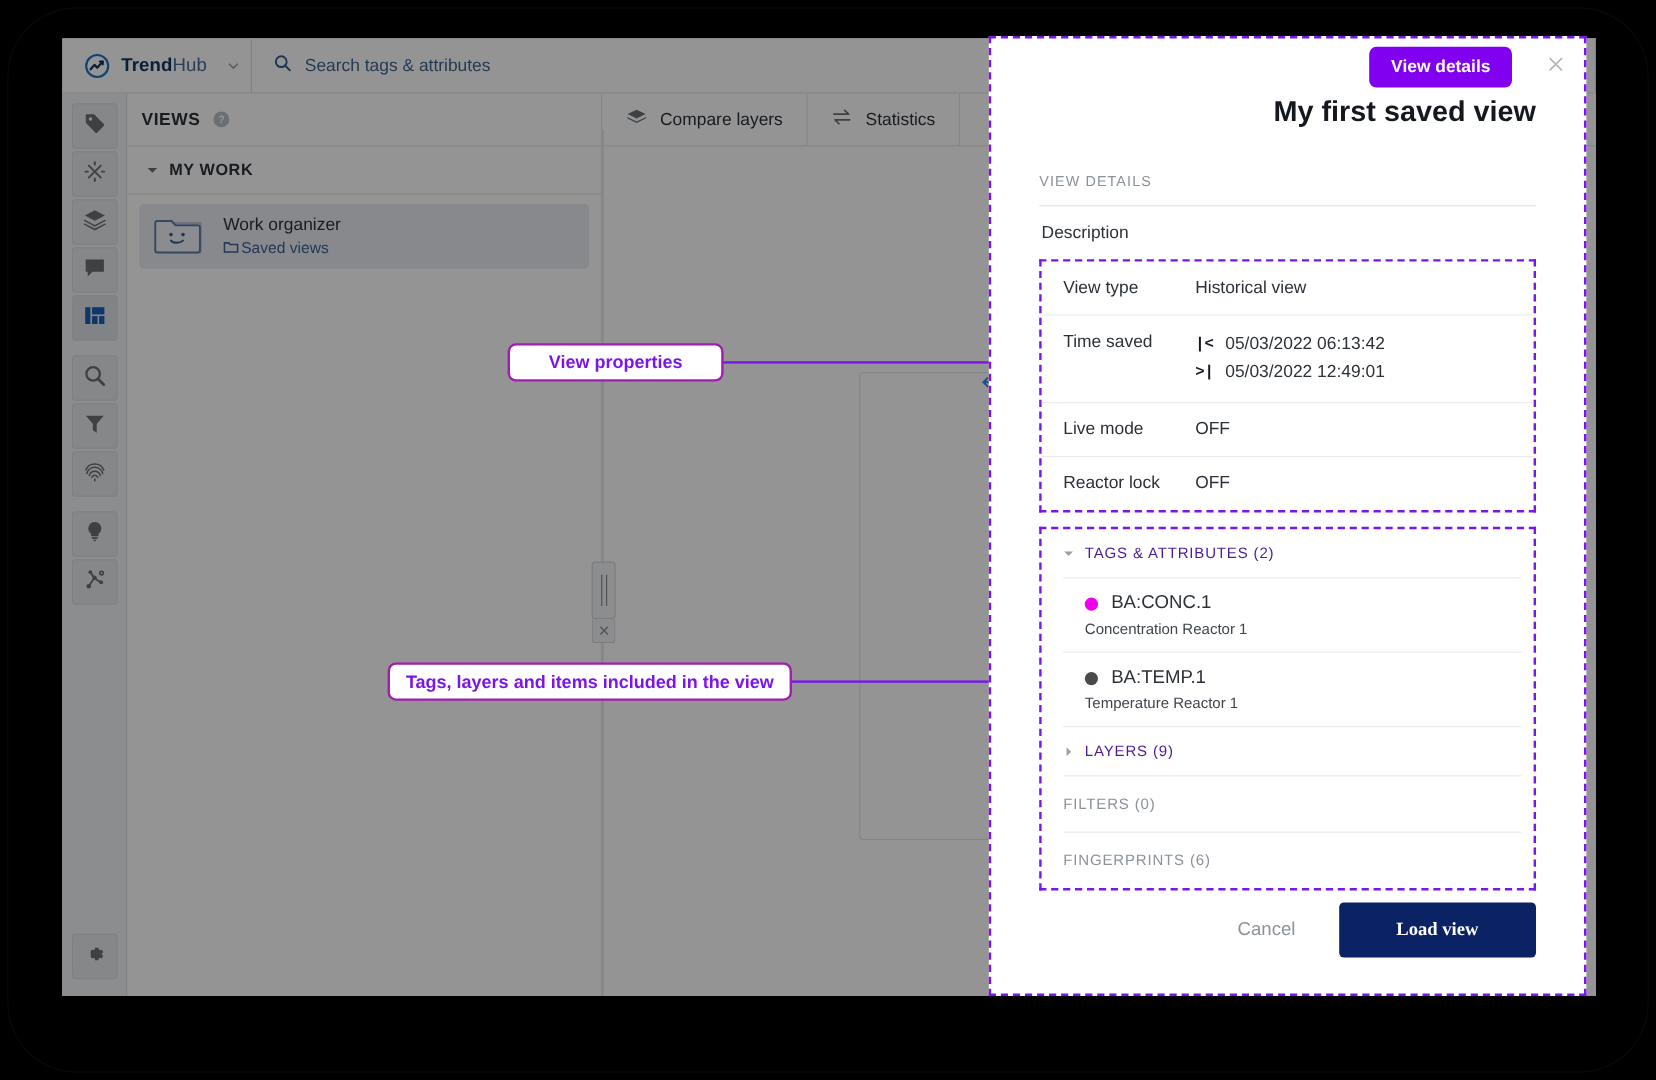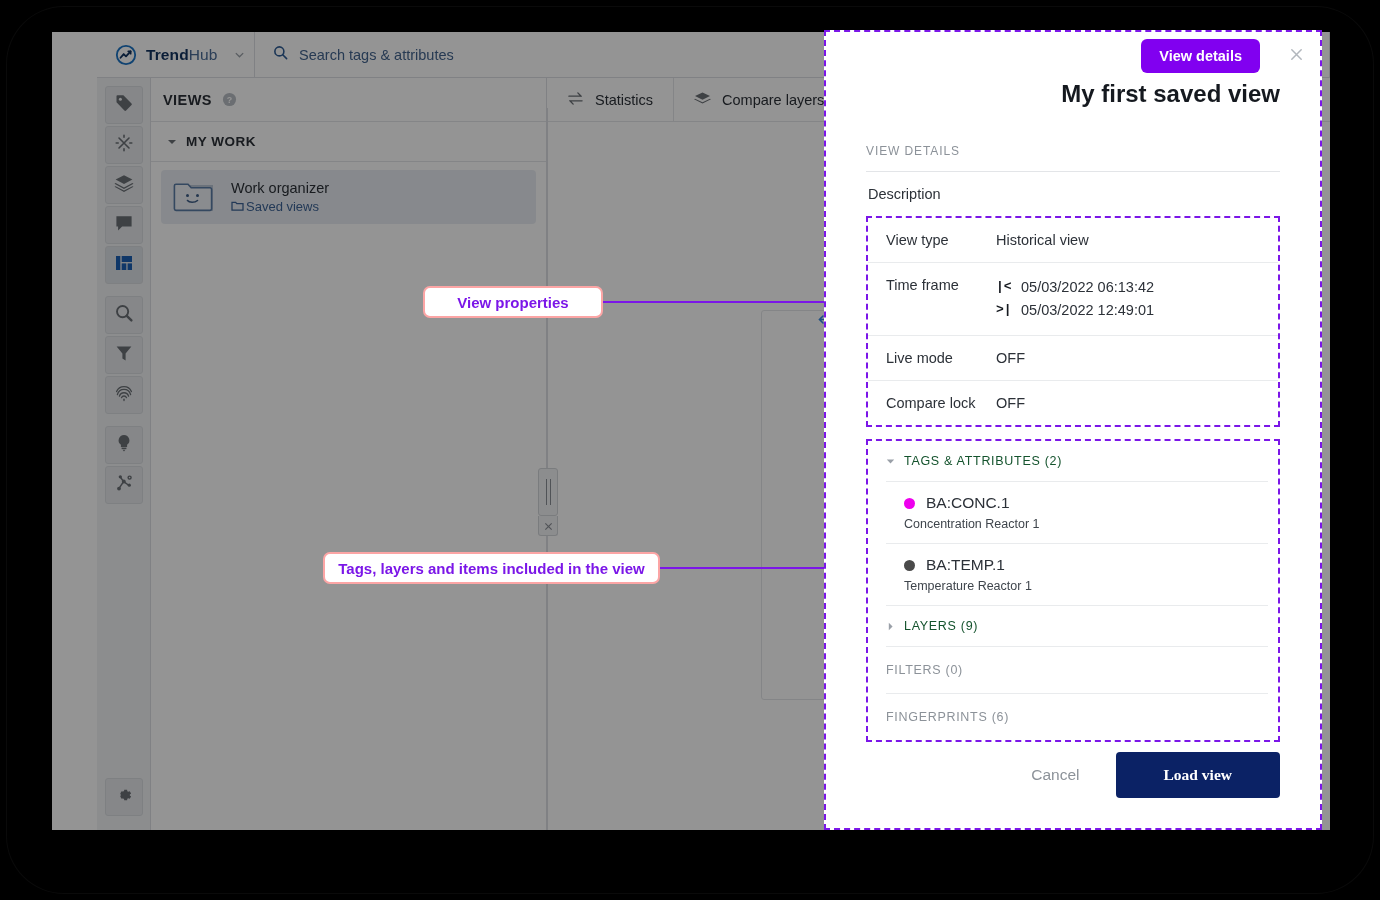--- a/index.html
+++ b/index.html
@@ -14,21 +14,21 @@
   
   #frame-bg {
     position: absolute; left: 6px; top: 6px; width: 1368px; height: 888px;
     border-radius: 58px; background: #000000;
     box-shadow: inset 0 0 0 1px rgba(255,255,255,0.04);
   }
 
   
   #app-window {
     position: absolute; left: 52px; top: 32px; width: 1278px; height: 798px;
-    background: #ffffff; overflow: hidden; padding-left: 45px;
+    background: #ffffff; overflow: hidden;
   }
   #app-dim {
     position: absolute; left: 52px; top: 32px; width: 1278px; height: 798px;
     background: rgba(0,0,0,0.42); pointer-events: none; z-index: 5;
   }
 
   
   .topbar { display: flex; height: 46px; background: #fff; border-bottom: 1px solid #dcdfe3; }
   .brand {
     display: flex; align-items: center; gap: 9px; width: 158px;
@@ -130,21 +130,21 @@
     border: 1px solid #e4e6e9; border-radius: 3px;
     display: flex; flex-direction: column; align-items: center; justify-content: center;
   }
   .empty-title { font-size: 30px; color: #1d3d6b; margin-bottom: 18px; }
   .empty-sub { font-size: 15px; color: #5a6068; text-align: center; line-height: 1.6; }
   .empty-rule { width: 210px; height: 1px; background: #e0e3e6; margin-top: 30px; }
 
   
   .callout {
     position: absolute; z-index: 20; background: #ffffff;
-    border: 2px solid #fca5a5; border-radius: 7px;
+    border: 2px solid #a21caf; border-radius: 7px;
     font-size: 15px; font-weight: 700; color: #7B16E8;
     display: flex; align-items: center; justify-content: center;
     white-space: nowrap;
   }
   #callout-1 { left: 423px; top: 286px; width: 180px; height: 32px; }
   #callout-2 { left: 323px; top: 552px; width: 337px; height: 32px; }
   .anno-line { position: absolute; z-index: 19; height: 2px; background: #7B16E8; }
   #line-1 { left: 601px; top: 301px; width: 238px; }
   #line-2 { left: 658px; top: 567px; width: 181px; }
   .anno-arrow { position: absolute; z-index: 19; }
@@ -190,21 +190,21 @@
   .kv-row { display: flex; padding: 14px 2px 14px 18px; border-bottom: 1px solid #e9ebed; }
   .kv-row:last-child { border-bottom: 0; }
   .kv-key { width: 110px; font-size: 14.5px; color: #2c3138; flex: none; }
   .kv-val { font-size: 14.5px; color: #2c3138; }
   .tf-line { display: flex; align-items: center; gap: 9px; line-height: 1.45; }
   .tf-line + .tf-line { margin-top: 2px; }
   .tf-ico { font-family: "Liberation Mono", monospace; font-size: 13px; color: #15191f; font-weight: 700; width: 16px; }
 
   .acc-head {
     display: flex; align-items: center; gap: 9px; padding: 13px 0 13px 18px;
-    font-size: 12.5px; color: #14532d; letter-spacing: .7px; text-align: center;
+    font-size: 12.5px; color: #4c1d95; letter-spacing: .7px; text-align: center;
   }
   .acc-head .tw svg { width: 9px; height: 9px; display: block; }
   .acc-rule { height: 1px; background: #e9ebed; margin: 0 10px 0 18px; }
   .tag-item { padding: 12px 0 12px 36px; }
   .tag-name { display: flex; align-items: center; gap: 11px; font-size: 15.5px; color: #2c3138; }
   .dot { width: 11px; height: 11px; border-radius: 50%; flex: none; }
   .tag-desc { font-size: 12.5px; color: #3f454c; margin-top: 5px; }
   .acc-plain { padding: 16px 0 16px 18px; font-size: 12.5px; color: #8c9299; letter-spacing: .7px; }
 
   .modal-foot {
@@ -416,34 +416,34 @@
               <svg viewBox="0 0 10 10" stroke="#8b9097" stroke-width="1.3">
                   <path d="M1.5 1.5l7 7M8.5 1.5l-7 7"></path>
                 </svg>
             </span>
           </div>
         </div>
 
         <div class="center-tabs">
           <div class="ctab">
             <span>
-              <svg viewBox="0 0 18 16" fill="none" stroke="#6b7076" stroke-width="1.5" stroke-linecap="round">
-                  <path d="M2 5.5h13M11.5 2L15 5.5M16 10.5H3M6.5 14L3 10.5"></path>
-                </svg>
-            </span>
-            <span>Statistics</span>
-          </div>
-          <div class="ctab">
-            <span>
               <svg viewBox="0 0 18 16" fill="#6b7076">
                   <path d="M9 1.5L17 5.4 9 9.3 1 5.4z"></path>
                   <path d="M1 8.3L9 12.1l8-3.8 1 .6-9 4.4-9-4.4z"></path>
                 </svg>
             </span>
             <span>Compare layers</span>
+          </div>
+          <div class="ctab">
+            <span>
+              <svg viewBox="0 0 18 16" fill="none" stroke="#6b7076" stroke-width="1.5" stroke-linecap="round">
+                  <path d="M2 5.5h13M11.5 2L15 5.5M16 10.5H3M6.5 14L3 10.5"></path>
+                </svg>
+            </span>
+            <span>Statistics</span>
           </div>
           <div class="ctab-empty"></div>
         </div>
 
         <div class="empty-panel">
           <div class="empty-title">Uh</div>
           <div class="empty-sub">
             <span>Start addi</span><br>
             <span>ta</span>
           </div>
@@ -499,38 +499,38 @@
       <div class="section-label">VIEW DETAILS</div>
       <div class="hr"></div>
       <div class="desc-row">Description</div>
 
       <div class="dashbox kv-table">
         <div class="kv-row">
           <div class="kv-key">View type</div>
           <div class="kv-val">Historical view</div>
         </div>
         <div class="kv-row">
-          <div class="kv-key">Time frame</div>
+          <div class="kv-key">Time saved</div>
           <div class="kv-val">
             <div class="tf-line">
               <span class="tf-ico">|&lt;</span>
               <span>05/03/2022 06:13:42</span>
             </div>
             <div class="tf-line">
               <span class="tf-ico">&gt;|</span>
               <span>05/03/2022 12:49:01</span>
             </div>
           </div>
         </div>
         <div class="kv-row">
           <div class="kv-key">Live mode</div>
           <div class="kv-val">OFF</div>
         </div>
         <div class="kv-row">
-          <div class="kv-key">Compare lock</div>
+          <div class="kv-key">Reactor lock</div>
           <div class="kv-val">OFF</div>
         </div>
       </div>
 
       <div class="dashbox" style="margin-top:12px;">
         <div class="acc-head">
           <span class="tw">
             <svg viewBox="0 0 9 9">
                 <path d="M0.8 2.6L4.5 6.4 8.2 2.6z" fill="#9aa0a8"></path>
               </svg>

